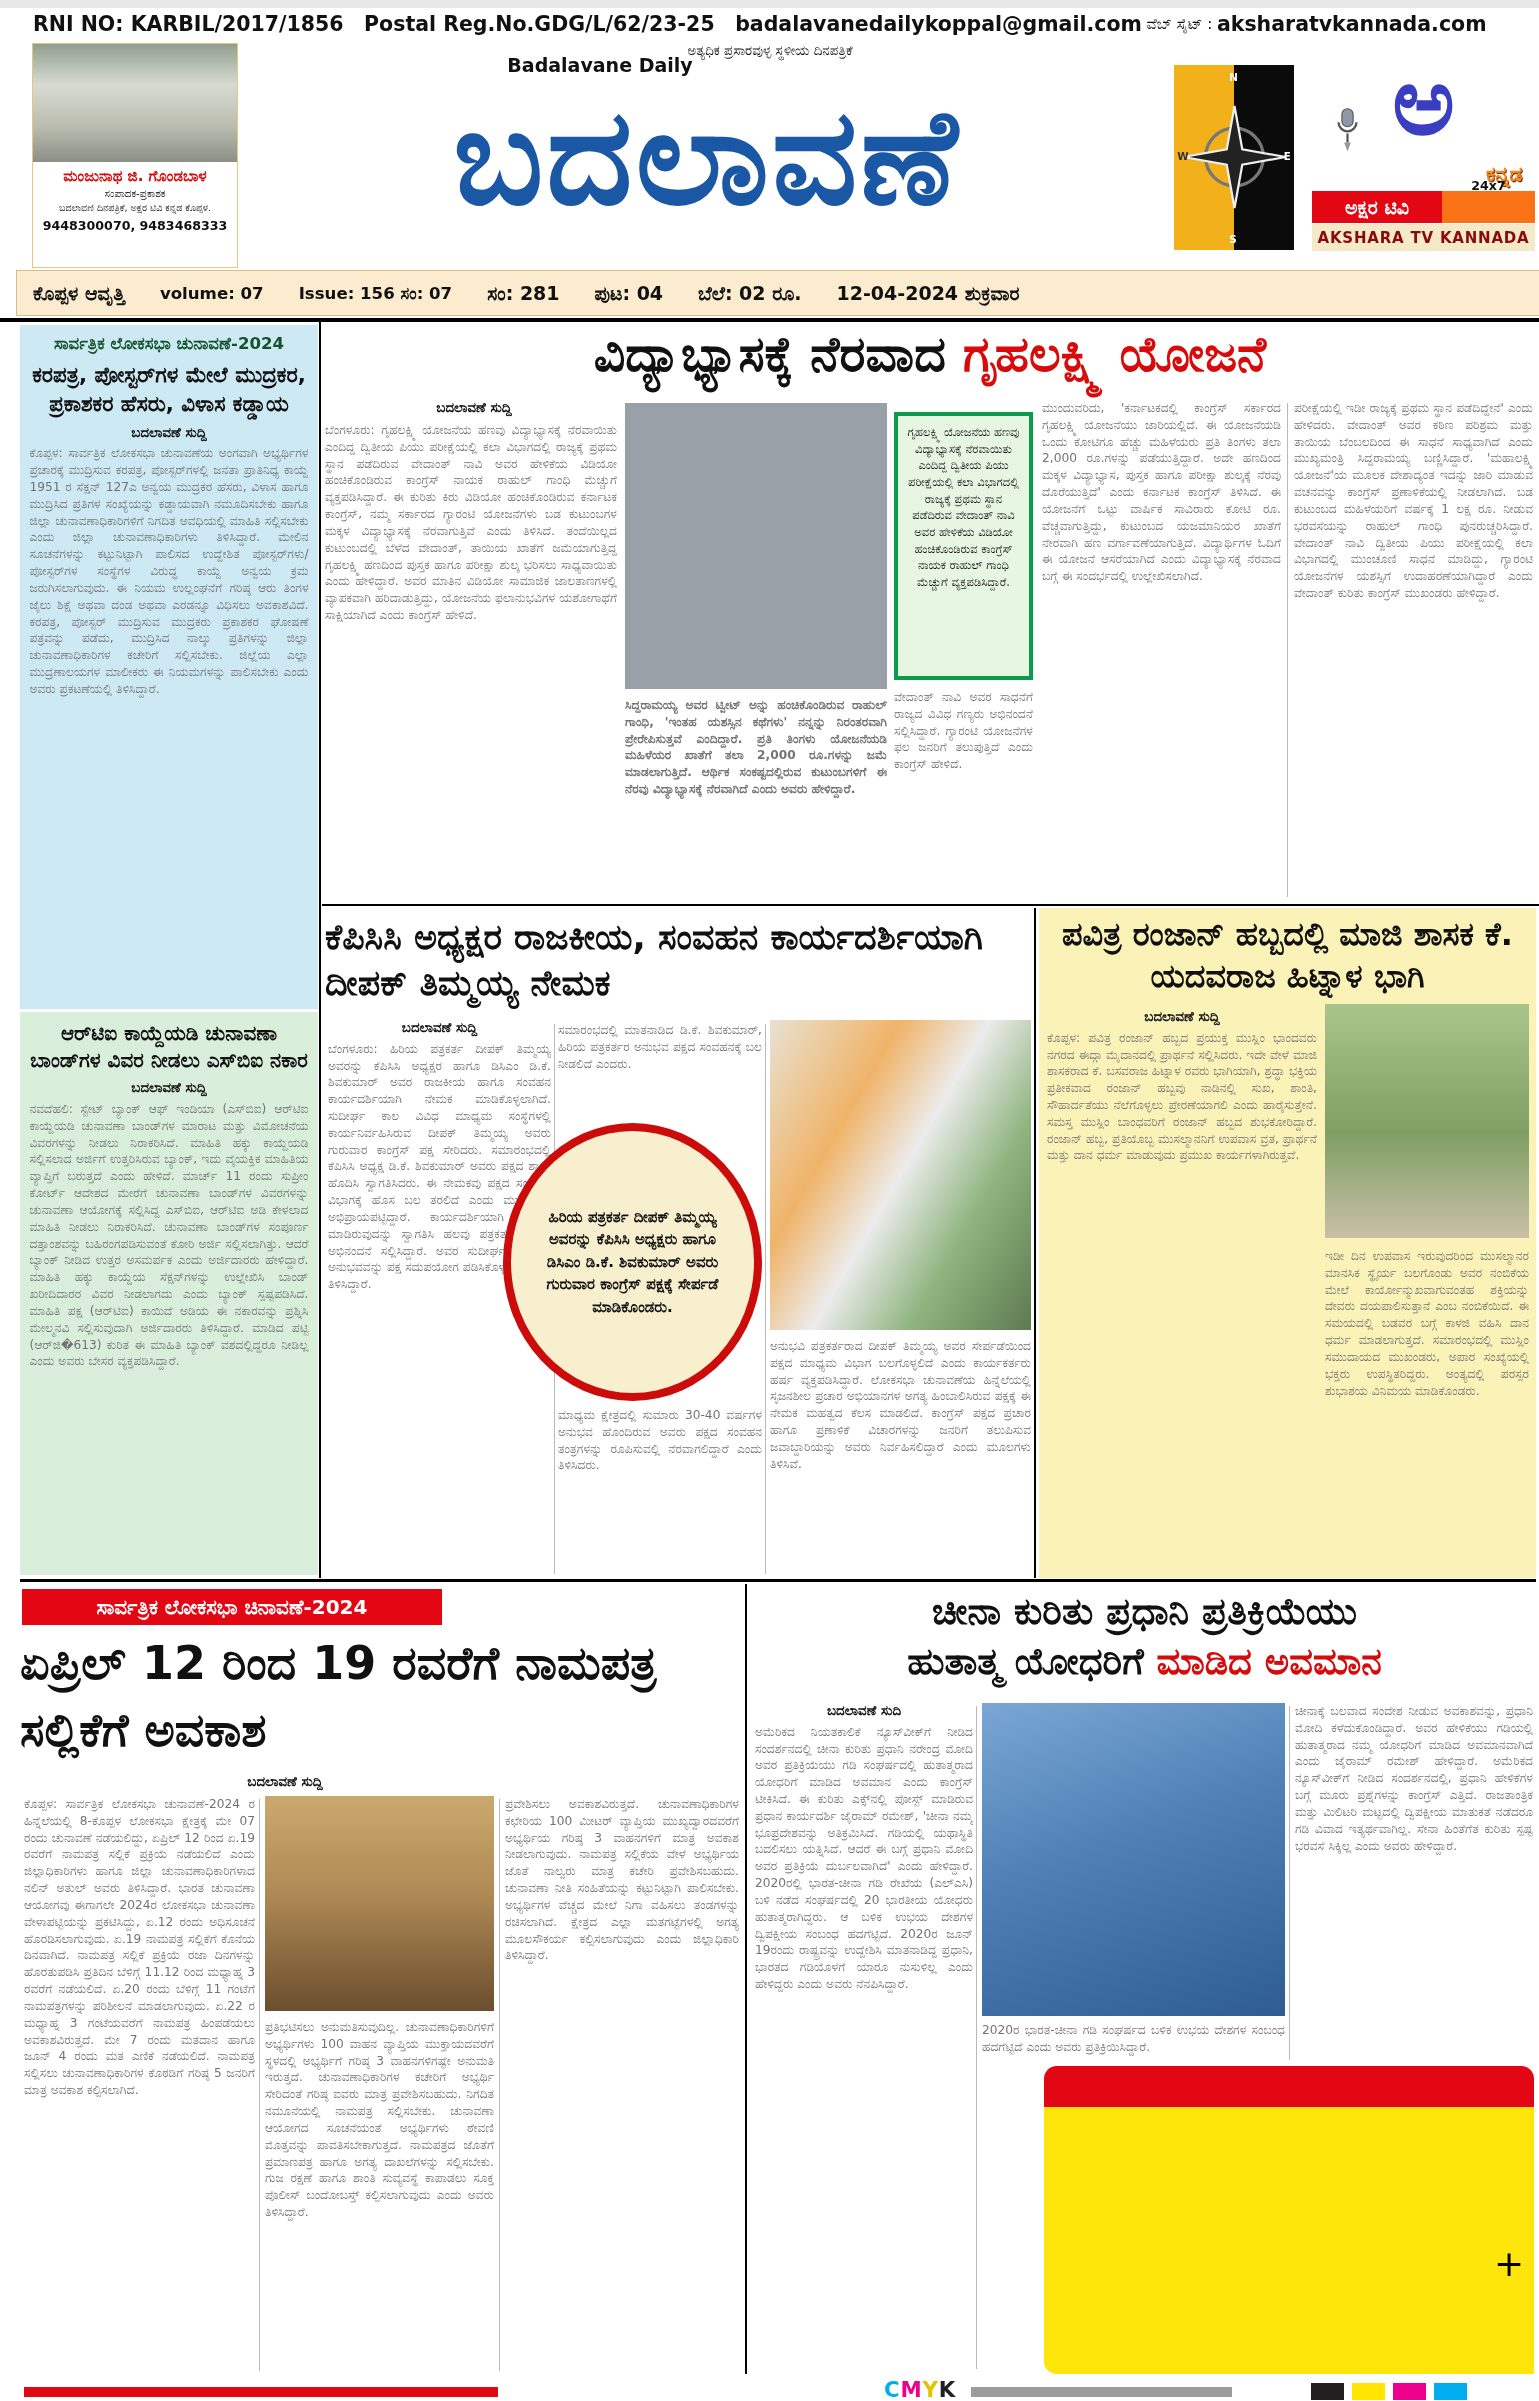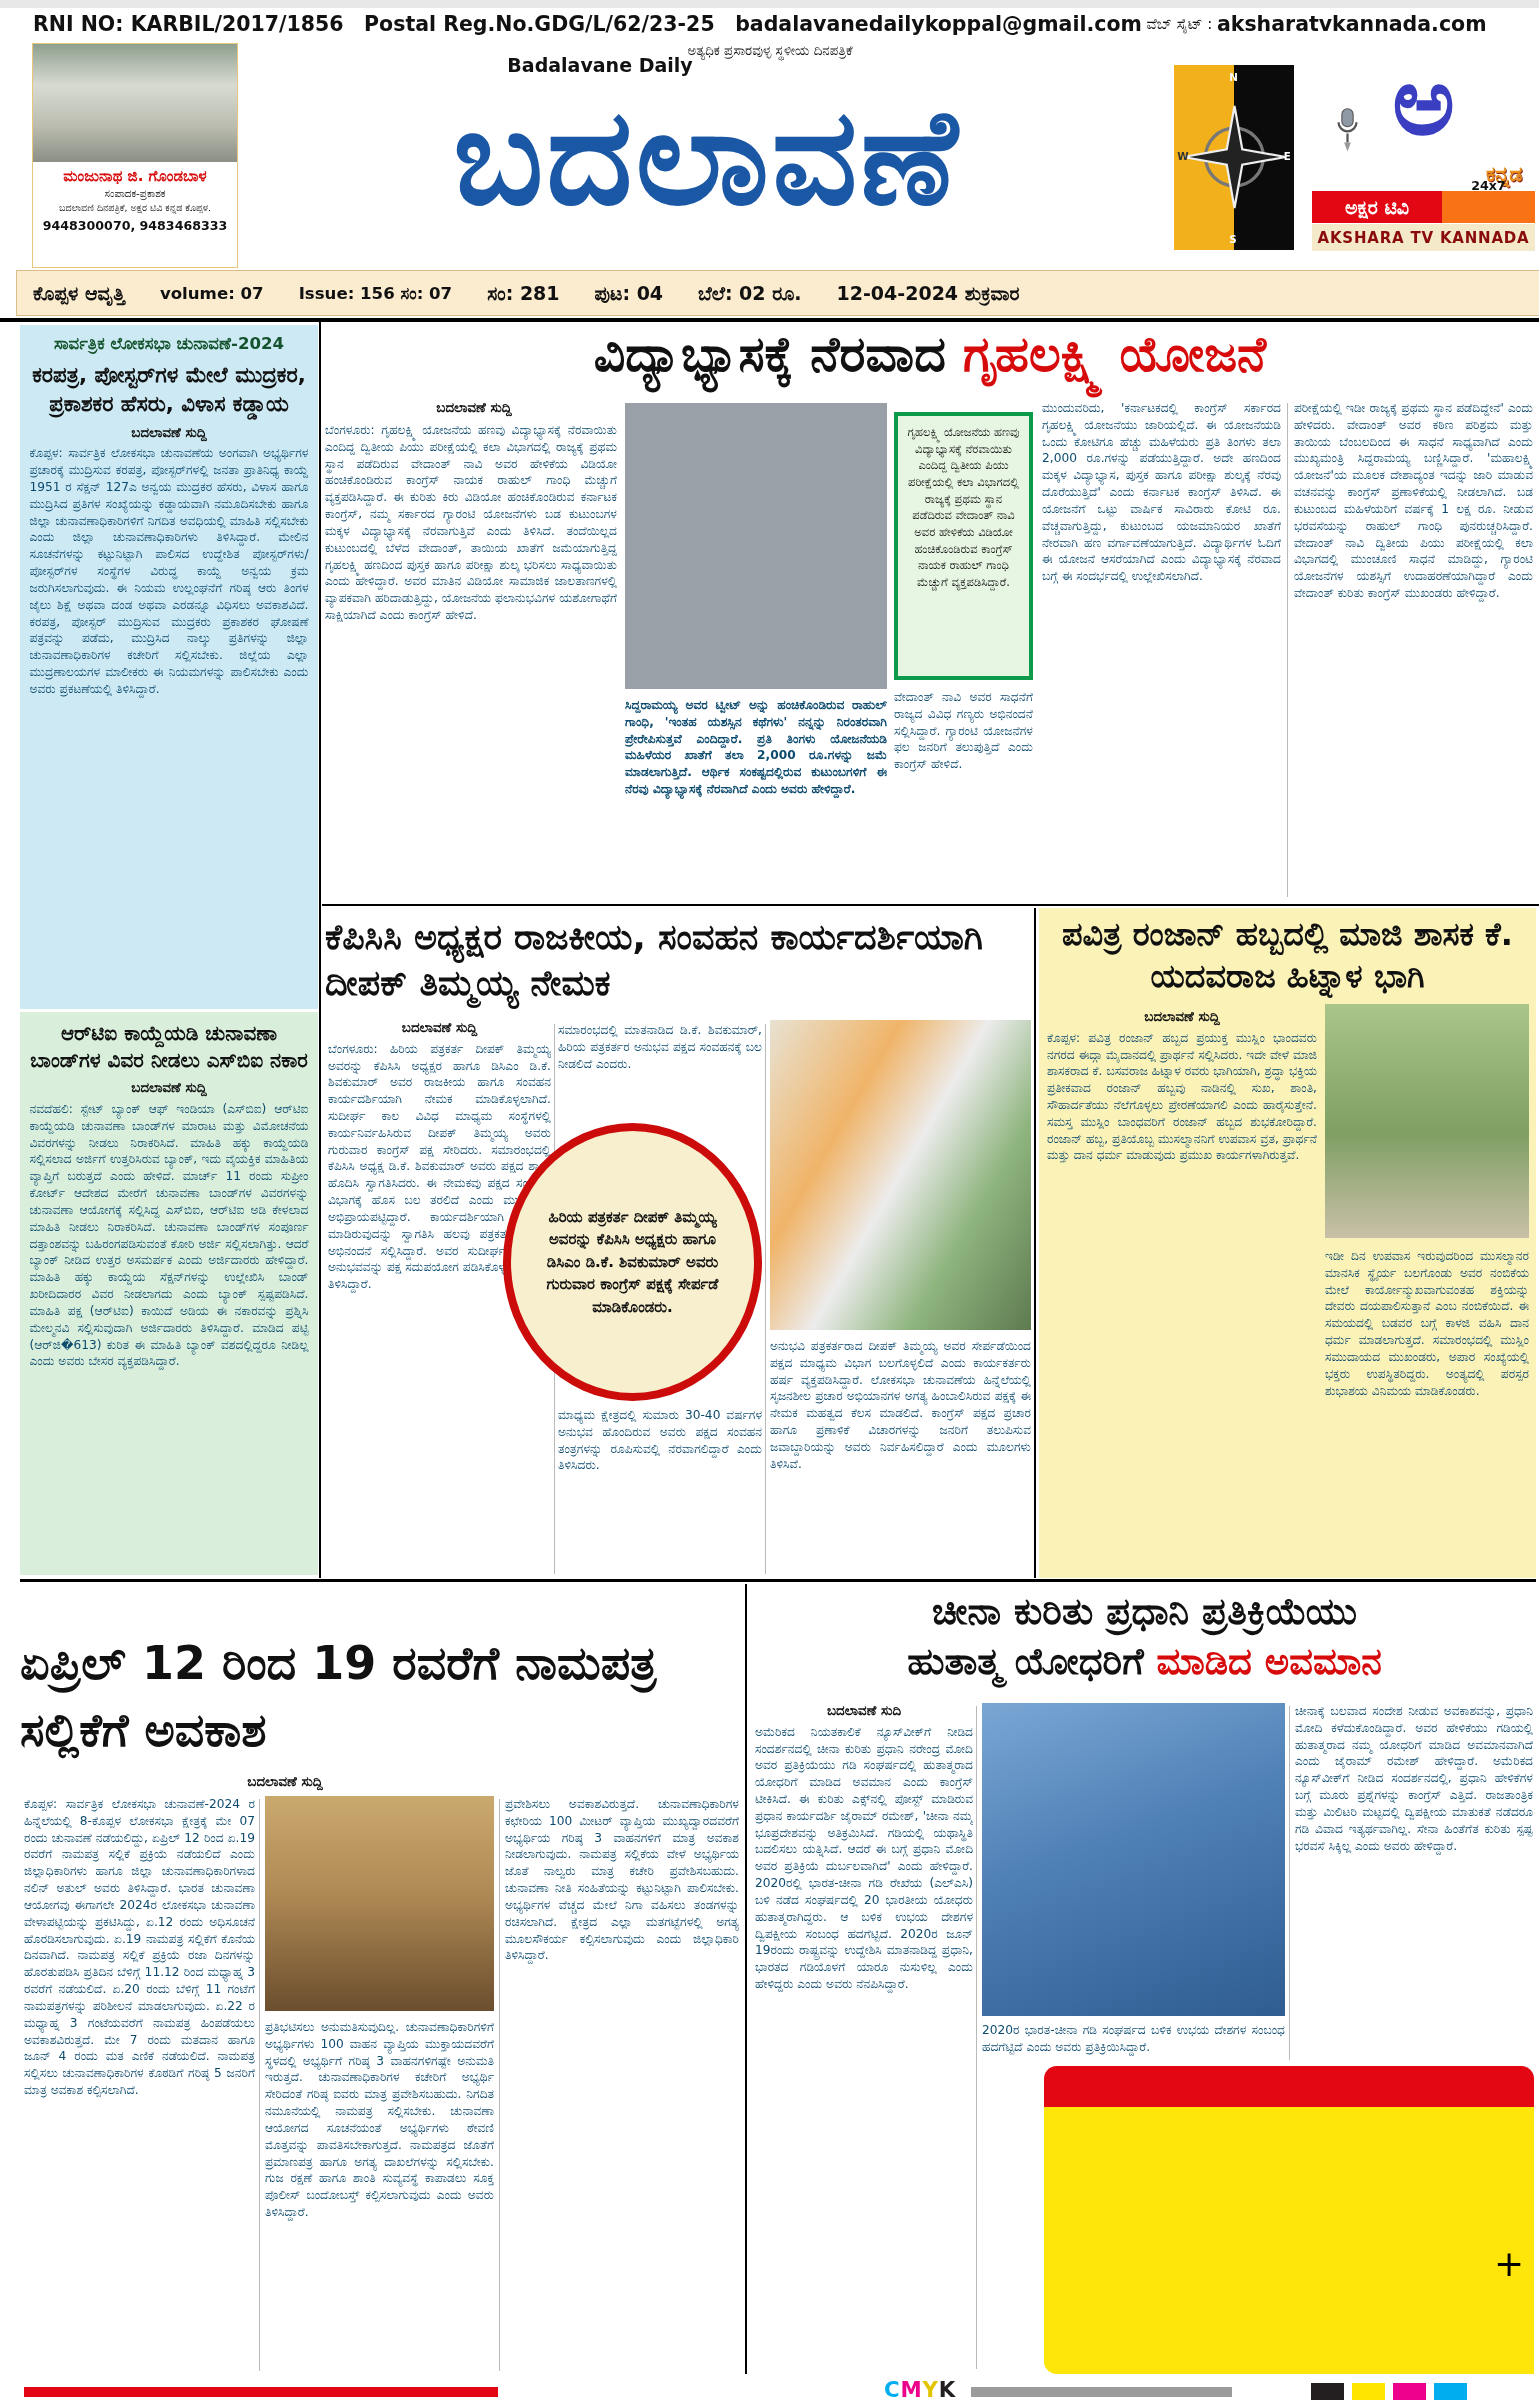--- a/index.html
+++ b/index.html
@@ -1,20 +1,20 @@
 <!DOCTYPE html>
 <html style="font-size:12.6px"><head>
 <meta charset="utf-8">
 <style>
   html,body{margin:0;padding:0;background:#e8e8e8;}
   .page{position:relative;width:1539px;height:2401px;background:#ffffff;overflow:hidden;
         font-family:"DejaVu Sans","Liberation Sans",sans-serif;color:#111;margin-top:8px;}
   .abs{position:absolute;}
   .jt{text-align:justify;}
-  .body-text{font-size:12.2px;line-height:1.38;color:#0c4a6e;}
+  .body-text{font-size:12.2px;line-height:1.38;color:#737373;}
   .byline{font-weight:bold;font-size:13.4px;text-align:center;}
   .red{color:#d70b0b;}
   .rule-h{background:#000;}
   .rule-v{background:#000;}
   .colsep{background:#b9b9b9;width:0.8px;}
   .photo{background:#9aa0a8;}
 </style>
 </head>
 <body>
 
@@ -151,20 +151,21 @@
     <div class="abs photo" style="left:286px;top:96px;width:204px;height:234px;background:linear-gradient(180deg,#aac58a 0%,#7f9f63 55%,#c9c0a8 100%);"></div>
     <div class="abs" style="left:8px;top:101px;width:270px;">
       <div class="byline">ಬದಲಾವಣೆ ಸುದ್ದಿ</div>
       <div class="body-text jt" style="margin-top:4.7px;height:521px;overflow:hidden;">ಕೊಪ್ಪಳ: ಪವಿತ್ರ ರಂಜಾನ್ ಹಬ್ಬದ ಪ್ರಯುಕ್ತ ಮುಸ್ಲಿಂ ಭಾಂದವರು ನಗರದ ಈದ್ಗಾ ಮೈದಾನದಲ್ಲಿ ಪ್ರಾರ್ಥನೆ ಸಲ್ಲಿಸಿದರು. ಇದೇ ವೇಳೆ ಮಾಜಿ ಶಾಸಕರಾದ ಕೆ. ಬಸವರಾಜ ಹಿಟ್ನಾಳ ರವರು ಭಾಗಿಯಾಗಿ, ಶ್ರದ್ಧಾ ಭಕ್ತಿಯ ಪ್ರತೀಕವಾದ ರಂಜಾನ್ ಹಬ್ಬವು ನಾಡಿನಲ್ಲಿ ಸುಖ, ಶಾಂತಿ, ಸೌಹಾರ್ದತೆಯು ನೆಲೆಗೊಳ್ಳಲು ಪ್ರೇರಣೆಯಾಗಲಿ ಎಂದು ಹಾರೈಸುತ್ತೇನೆ. ಸಮಸ್ತ ಮುಸ್ಲಿಂ ಬಾಂಧವರಿಗೆ ರಂಜಾನ್ ಹಬ್ಬದ ಶುಭಕೋರಿದ್ದಾರೆ. ರಂಜಾನ್ ಹಬ್ಬ, ಪ್ರತಿಯೊಬ್ಬ ಮುಸಲ್ಮಾನನಿಗೆ ಉಪವಾಸ ವ್ರತ, ಪ್ರಾರ್ಥನೆ ಮತ್ತು ದಾನ ಧರ್ಮ ಮಾಡುವುದು ಪ್ರಮುಖ ಕಾರ್ಯಗಳಾಗಿರುತ್ತವೆ.</div>
     </div>
     <div class="abs body-text jt" style="left:286px;top:340px;width:204px;height:316px;overflow:hidden;">ಇಡೀ ದಿನ ಉಪವಾಸ ಇರುವುದರಿಂದ ಮುಸಲ್ಮಾನರ ಮಾನಸಿಕ ಸ್ಥೈರ್ಯ ಬಲಗೊಂಡು ಅವರ ನಂಬಿಕೆಯ ಮೇಲೆ ಕಾರ್ಯೋನ್ಮುಖವಾಗುವಂತಹ ಶಕ್ತಿಯನ್ನು ದೇವರು ದಯಪಾಲಿಸುತ್ತಾನೆ ಎಂಬ ನಂಬಿಕೆಯಿದೆ. ಈ ಸಮಯದಲ್ಲಿ ಬಡವರ ಬಗ್ಗೆ ಕಾಳಜಿ ವಹಿಸಿ ದಾನ ಧರ್ಮ ಮಾಡಲಾಗುತ್ತದೆ. ಸಮಾರಂಭದಲ್ಲಿ ಮುಸ್ಲಿಂ ಸಮುದಾಯದ ಮುಖಂಡರು, ಅಪಾರ ಸಂಖ್ಯೆಯಲ್ಲಿ ಭಕ್ತರು ಉಪಸ್ಥಿತರಿದ್ದರು. ಅಂತ್ಯದಲ್ಲಿ ಪರಸ್ಪರ ಶುಭಾಶಯ ವಿನಿಮಯ ಮಾಡಿಕೊಂಡರು.</div>
   </div>
 
   <div class="abs rule-h" style="left:20px;top:1571px;width:1516px;height:3.2px;"></div>
 
+  <div class="abs" style="left:22px;top:1581px;width:420px;height:36px;background:#e30613;color:#fff;font-weight:bold;font-size:20px;display:flex;align-items:center;justify-content:center;">ಸಾರ್ವತ್ರಿಕ ಲೋಕಸಭಾ ಚಿನಾವಣೆ-2024</div>
   <div class="abs" style="left:20px;top:1622px;width:720px;height:139px;font-weight:bold;font-size:46px;line-height:1.45;text-align:left;">ಏಪ್ರಿಲ್ 12 ರಿಂದ 19 ರವರೆಗೆ ನಾಮಪತ್ರ ಸಲ್ಲಿಕೆಗೆ ಅವಕಾಶ</div>
   <div class="byline abs" style="left:190px;top:1766px;width:190px;">ಬದಲಾವಣೆ ಸುದ್ದಿ</div>
 
   <div class="abs body-text jt" style="left:24px;top:1788px;width:231px;height:575px;overflow:hidden;">ಕೊಪ್ಪಳ: ಸಾರ್ವತ್ರಿಕ ಲೋಕಸಭಾ ಚುನಾವಣೆ-2024 ರ ಹಿನ್ನೆಲೆಯಲ್ಲಿ 8-ಕೊಪ್ಪಳ ಲೋಕಸಭಾ ಕ್ಷೇತ್ರಕ್ಕೆ ಮೇ 07 ರಂದು ಚುನಾವಣೆ ನಡೆಯಲಿದ್ದು, ಏಪ್ರಿಲ್ 12 ರಿಂದ ಏ.19 ರವರೆಗೆ ನಾಮಪತ್ರ ಸಲ್ಲಿಕೆ ಪ್ರಕ್ರಿಯೆ ನಡೆಯಲಿದೆ ಎಂದು ಜಿಲ್ಲಾಧಿಕಾರಿಗಳು ಹಾಗೂ ಜಿಲ್ಲಾ ಚುನಾವಣಾಧಿಕಾರಿಗಳಾದ ನಲಿನ್ ಅತುಲ್ ಅವರು ತಿಳಿಸಿದ್ದಾರೆ. ಭಾರತ ಚುನಾವಣಾ ಆಯೋಗವು ಈಗಾಗಲೇ 2024ರ ಲೋಕಸಭಾ ಚುನಾವಣಾ ವೇಳಾಪಟ್ಟಿಯನ್ನು ಪ್ರಕಟಿಸಿದ್ದು, ಏ.12 ರಂದು ಅಧಿಸೂಚನೆ ಹೊರಡಿಸಲಾಗುವುದು. ಏ.19 ನಾಮಪತ್ರ ಸಲ್ಲಿಕೆಗೆ ಕೊನೆಯ ದಿನವಾಗಿದೆ. ನಾಮಪತ್ರ ಸಲ್ಲಿಕೆ ಪ್ರಕ್ರಿಯೆ ರಜಾ ದಿನಗಳನ್ನು ಹೊರತುಪಡಿಸಿ ಪ್ರತಿದಿನ ಬೆಳಿಗ್ಗೆ 11.12 ರಿಂದ ಮಧ್ಯಾಹ್ನ 3 ರವರೆಗೆ ನಡೆಯಲಿದೆ. ಏ.20 ರಂದು ಬೆಳಿಗ್ಗೆ 11 ಗಂಟೆಗೆ ನಾಮಪತ್ರಗಳನ್ನು ಪರಿಶೀಲನೆ ಮಾಡಲಾಗುವುದು. ಏ.22 ರ ಮಧ್ಯಾಹ್ನ 3 ಗಂಟೆಯವರೆಗೆ ನಾಮಪತ್ರ ಹಿಂಪಡೆಯಲು ಅವಕಾಶವಿರುತ್ತದೆ. ಮೇ 7 ರಂದು ಮತದಾನ ಹಾಗೂ ಜೂನ್ 4 ರಂದು ಮತ ಎಣಿಕೆ ನಡೆಯಲಿದೆ. ನಾಮಪತ್ರ ಸಲ್ಲಿಸಲು ಚುನಾವಣಾಧಿಕಾರಿಗಳ ಕೊಠಡಿಗೆ ಗರಿಷ್ಠ 5 ಜನರಿಗೆ ಮಾತ್ರ ಅವಕಾಶ ಕಲ್ಪಿಸಲಾಗಿದೆ.</div>
   <div class="abs colsep" style="left:259px;top:1791px;height:572px;"></div>
   <div class="abs photo" style="left:265px;top:1788px;width:229px;height:215px;background:linear-gradient(180deg,#caa96f 0%,#b08a55 45%,#6b4e2e 100%);"></div>
   <div class="abs body-text jt" style="left:265px;top:2011px;width:229px;height:352px;overflow:hidden;">ಪ್ರತಿಭಟಿಸಲು ಅನುಮತಿಸುವುದಿಲ್ಲ. ಚುನಾವಣಾಧಿಕಾರಿಗಳಿಗೆ ಅಭ್ಯರ್ಥಿಗಳು 100 ವಾಹನ ವ್ಯಾಪ್ತಿಯ ಮುಕ್ತಾಯದವರೆಗೆ ಸ್ಥಳದಲ್ಲಿ ಅಭ್ಯರ್ಥಿಗೆ ಗರಿಷ್ಠ 3 ವಾಹನಗಳಿಗಷ್ಟೇ ಅನುಮತಿ ಇರುತ್ತದೆ. ಚುನಾವಣಾಧಿಕಾರಿಗಳ ಕಚೇರಿಗೆ ಅಭ್ಯರ್ಥಿ ಸೇರಿದಂತೆ ಗರಿಷ್ಠ ಐವರು ಮಾತ್ರ ಪ್ರವೇಶಿಸಬಹುದು. ನಿಗದಿತ ನಮೂನೆಯಲ್ಲಿ ನಾಮಪತ್ರ ಸಲ್ಲಿಸಬೇಕು. ಚುನಾವಣಾ ಆಯೋಗದ ಸೂಚನೆಯಂತೆ ಅಭ್ಯರ್ಥಿಗಳು ಠೇವಣಿ ಮೊತ್ತವನ್ನು ಪಾವತಿಸಬೇಕಾಗುತ್ತದೆ. ನಾಮಪತ್ರದ ಜೊತೆಗೆ ಪ್ರಮಾಣಪತ್ರ ಹಾಗೂ ಅಗತ್ಯ ದಾಖಲೆಗಳನ್ನು ಸಲ್ಲಿಸಬೇಕು. ಗುಜ ರಕ್ಷಣೆ ಹಾಗೂ ಶಾಂತಿ ಸುವ್ಯವಸ್ಥೆ ಕಾಪಾಡಲು ಸೂಕ್ತ ಪೊಲೀಸ್ ಬಂದೋಬಸ್ತ್ ಕಲ್ಪಿಸಲಾಗುವುದು ಎಂದು ಅವರು ತಿಳಿಸಿದ್ದಾರೆ.</div>
   <div class="abs colsep" style="left:499px;top:1791px;height:572px;"></div>
   <div class="abs body-text jt" style="left:505px;top:1788px;width:234px;height:575px;overflow:hidden;">ಪ್ರವೇಶಿಸಲು ಅವಕಾಶವಿರುತ್ತದೆ. ಚುನಾವಣಾಧಿಕಾರಿಗಳ ಕಛೇರಿಯ 100 ಮೀಟರ್ ವ್ಯಾಪ್ತಿಯ ಮುಖ್ಯದ್ವಾರದವರೆಗೆ ಅಭ್ಯರ್ಥಿಯ ಗರಿಷ್ಠ 3 ವಾಹನಗಳಿಗೆ ಮಾತ್ರ ಅವಕಾಶ ನೀಡಲಾಗುವುದು. ನಾಮಪತ್ರ ಸಲ್ಲಿಕೆಯ ವೇಳೆ ಅಭ್ಯರ್ಥಿಯ ಜೊತೆ ನಾಲ್ವರು ಮಾತ್ರ ಕಚೇರಿ ಪ್ರವೇಶಿಸಬಹುದು. ಚುನಾವಣಾ ನೀತಿ ಸಂಹಿತೆಯನ್ನು ಕಟ್ಟುನಿಟ್ಟಾಗಿ ಪಾಲಿಸಬೇಕು. ಅಭ್ಯರ್ಥಿಗಳ ವೆಚ್ಚದ ಮೇಲೆ ನಿಗಾ ವಹಿಸಲು ತಂಡಗಳನ್ನು ರಚಿಸಲಾಗಿದೆ. ಕ್ಷೇತ್ರದ ಎಲ್ಲಾ ಮತಗಟ್ಟೆಗಳಲ್ಲಿ ಅಗತ್ಯ ಮೂಲಸೌಕರ್ಯ ಕಲ್ಪಿಸಲಾಗುವುದು ಎಂದು ಜಿಲ್ಲಾಧಿಕಾರಿ ತಿಳಿಸಿದ್ದಾರೆ.</div>
 

